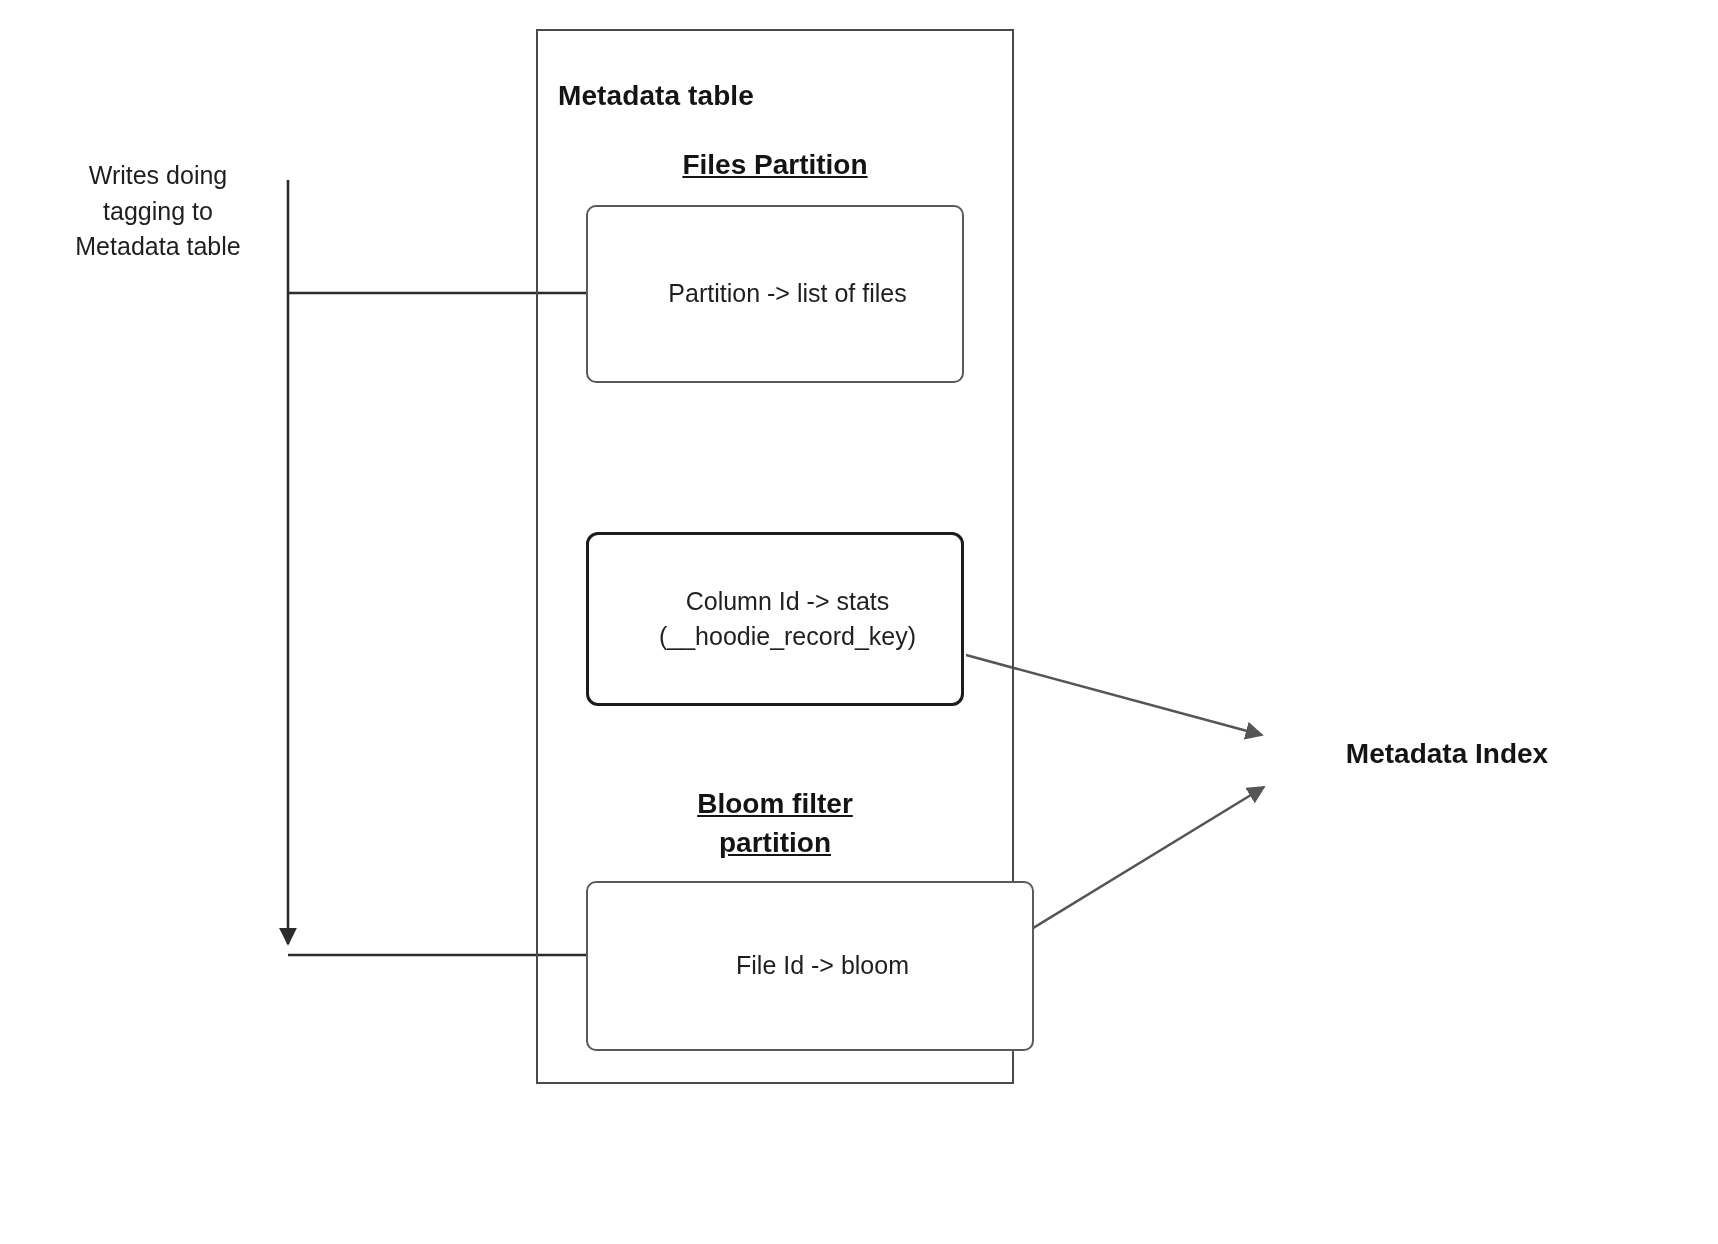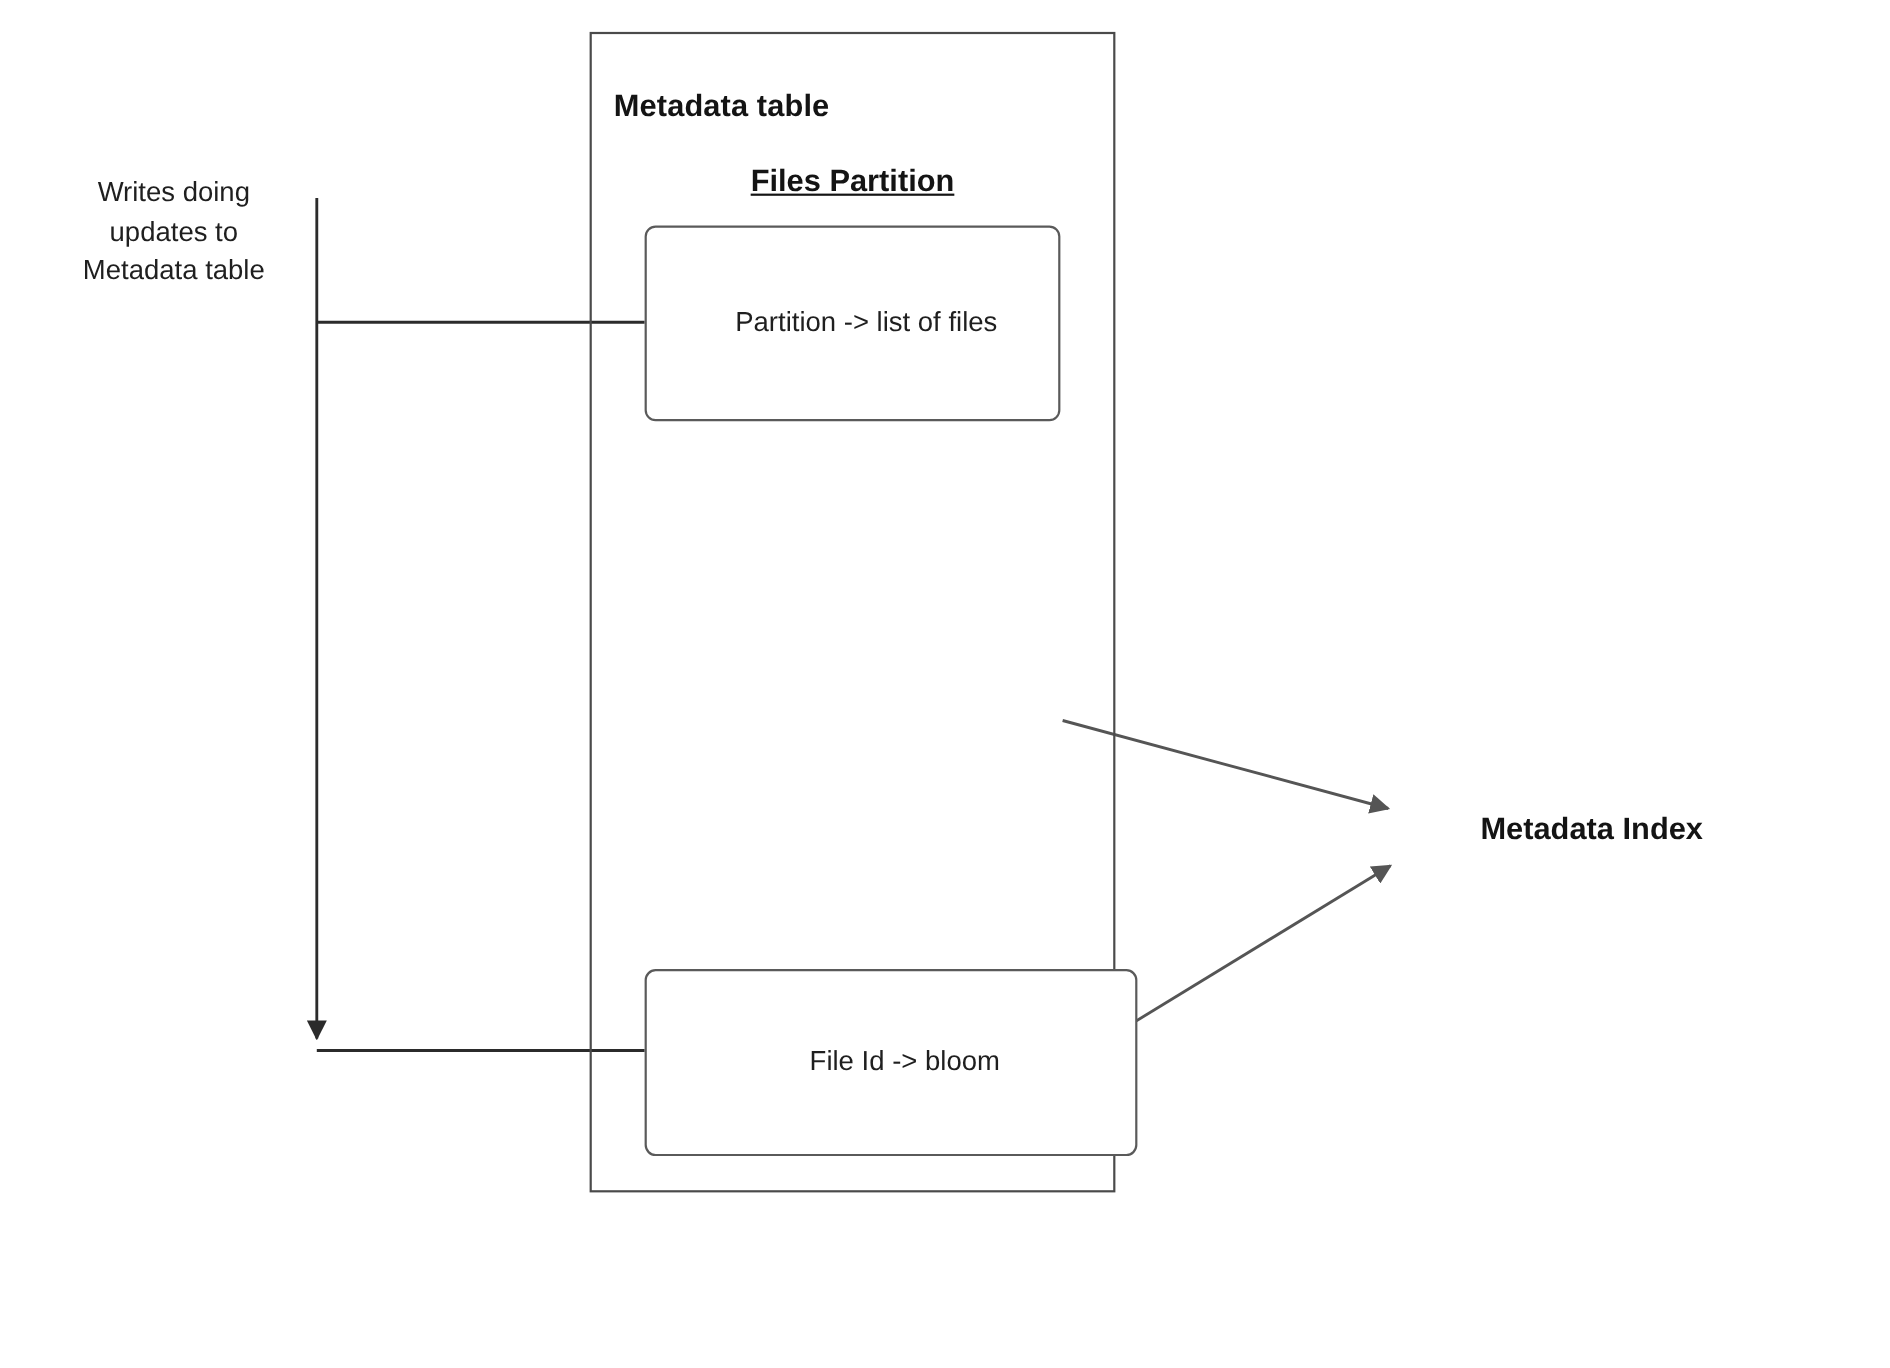--- a/index.html
+++ b/index.html
@@ -141,28 +141,32 @@
     <path d="M 288 293 L 586 293" fill="none" stroke="#2b2b2b" stroke-width="2.6"></path>
 
     <path d="M 288 955 L 586 955" fill="none" stroke="#2b2b2b" stroke-width="2.6"></path>
 
     <path d="M 966 655 L 1262 735" fill="none" stroke="#555555" stroke-width="2.6" marker-end="url(#arrowGray)"></path>
 
     <path d="M 966 969 L 1264 787" fill="none" stroke="#555555" stroke-width="2.6" marker-end="url(#arrowGray)"></path>
   </svg>
 
   <div class="label writes-label">Writes doing
-updates to
+tagging to
 Metadata table</div>
 
   <div class="mt-outer"></div>
 
   <div class="mt-title">Metadata table</div>
 
   <div class="section-title files-title">Files Partition</div>
   <div class="pbox files-box">Partition -&gt; list of files</div>
 
+  <div class="pbox strong colstats-box">Column Id  -&gt; stats
+(__hoodie_record_key)</div>
 
+  <div class="section-title bloom-title">Bloom filter
+partition</div>
   <div class="pbox bloom-box">File Id -&gt; bloom</div>
 
   <div class="mi-title">Metadata Index</div>
 
 </div>
 
 </body></html>

